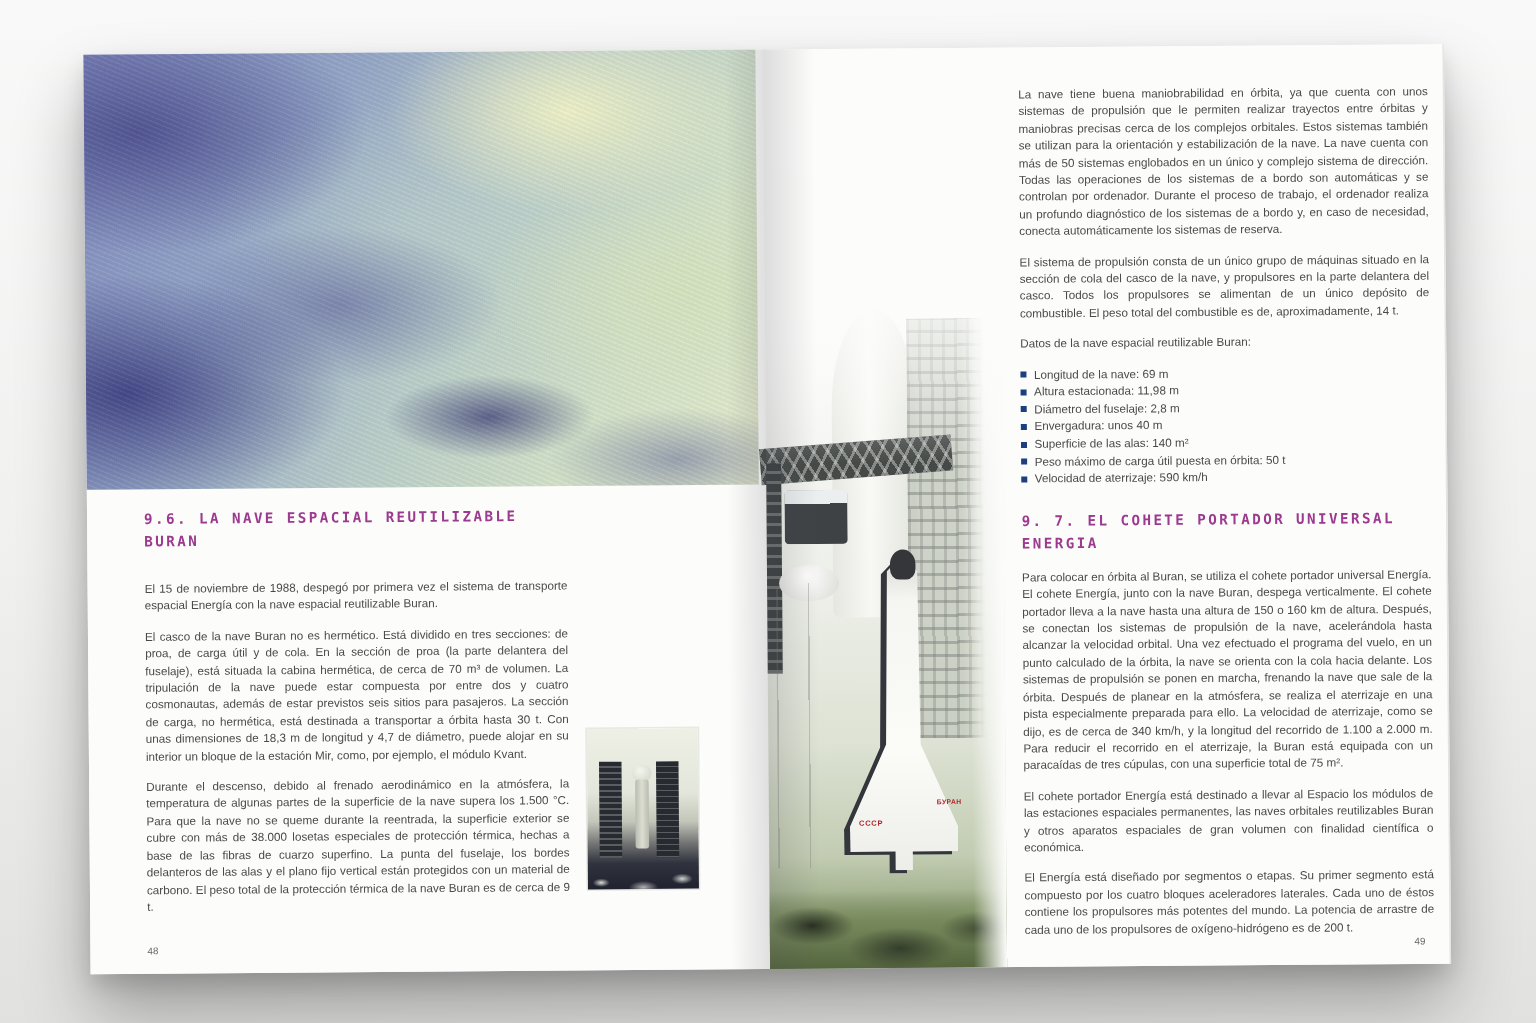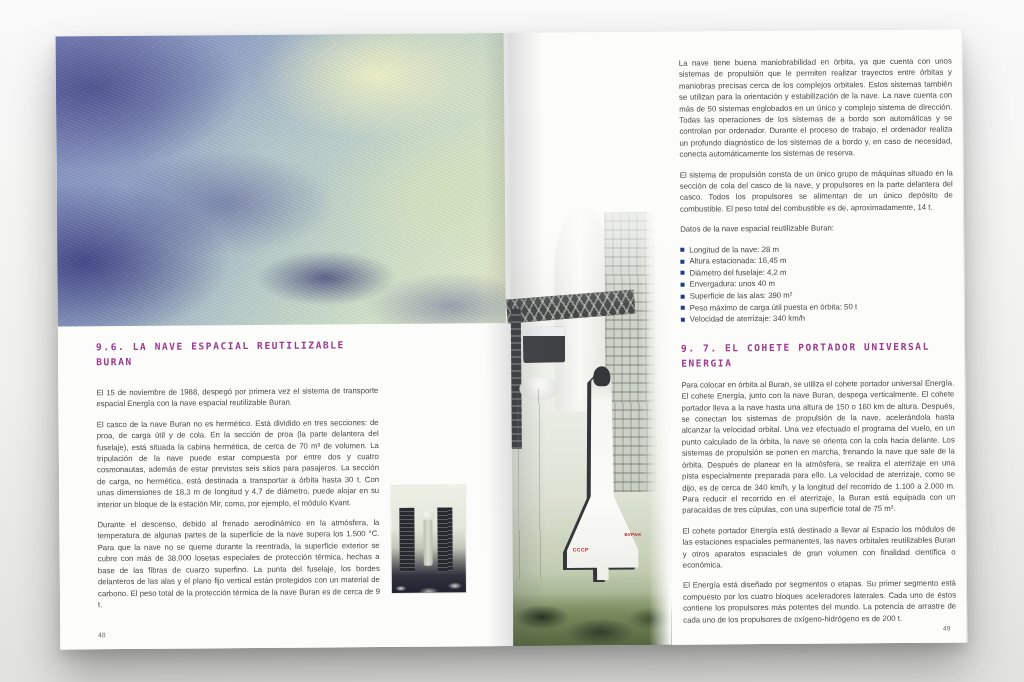--- a/index.html
+++ b/index.html
@@ -173,45 +173,45 @@
     </div>
 
     <div class="rp-col body-col">
       <p>La nave tiene buena maniobrabilidad en órbita, ya que cuenta con unos sistemas de propulsión que le permiten realizar trayectos entre órbitas y maniobras precisas cerca de los complejos orbitales. Estos sistemas también se utilizan para la orientación y estabilización de la nave. La nave cuenta con más de 50 sistemas englobados en un único y complejo sistema de dirección. Todas las operaciones de los sistemas de a bordo son automáticas y se controlan por ordenador. Durante el proceso de trabajo, el ordenador realiza un profundo diagnóstico de los sistemas de a bordo y, en caso de necesidad, conecta automáticamente los sistemas de reserva.</p>
       <p>El sistema de propulsión consta de un único grupo de máquinas situado en la sección de cola del casco de la nave, y propulsores en la parte delantera del casco. Todos los propulsores se alimentan de un único depósito de combustible. El peso total del combustible es de, aproximadamente, 14 t.</p>
 
       <p class="datos-line">Datos de la nave espacial reutilizable Buran:</p>
 
       <div class="bullet-row">
         <span class="bullet-sq"></span>
-        <span>Longitud de la nave: 28 m</span>
-      </div>
-      <div class="bullet-row">
-        <span class="bullet-sq"></span>
-        <span>Altura estacionada: 16,45 m</span>
-      </div>
-      <div class="bullet-row">
-        <span class="bullet-sq"></span>
-        <span>Diámetro del fuselaje: 4,2 m</span>
+        <span>Longitud de la nave: 69 m</span>
+      </div>
+      <div class="bullet-row">
+        <span class="bullet-sq"></span>
+        <span>Altura estacionada: 11,98 m</span>
+      </div>
+      <div class="bullet-row">
+        <span class="bullet-sq"></span>
+        <span>Diámetro del fuselaje: 2,8 m</span>
       </div>
       <div class="bullet-row">
         <span class="bullet-sq"></span>
         <span>Envergadura: unos 40 m</span>
       </div>
       <div class="bullet-row">
         <span class="bullet-sq"></span>
-        <span>Superficie de las alas: 390 m²</span>
+        <span>Superficie de las alas: 140 m²</span>
       </div>
       <div class="bullet-row">
         <span class="bullet-sq"></span>
         <span>Peso máximo de carga útil puesta en órbita: 50 t</span>
       </div>
       <div class="bullet-row">
         <span class="bullet-sq"></span>
-        <span>Velocidad de aterrizaje: 340 km/h</span>
+        <span>Velocidad de aterrizaje: 590 km/h</span>
       </div>
 
       <div class="rp-heading h-tech">
         <div>9. 7. EL COHETE PORTADOR UNIVERSAL</div>
         <div>ENERGIA</div>
       </div>
 
       <p>Para colocar en órbita al Buran, se utiliza el cohete portador universal Energía. El cohete Energía, junto con la nave Buran, despega verticalmente. El cohete portador lleva a la nave hasta una altura de 150 o 160 km de altura. Después, se conectan los sistemas de propulsión de la nave, acelerándola hasta alcanzar la velocidad orbital. Una vez efectuado el programa del vuelo, en un punto calculado de la órbita, la nave se orienta con la cola hacia delante. Los sistemas de propulsión se ponen en marcha, frenando la nave que sale de la órbita. Después de planear en la atmósfera, se realiza el aterrizaje en una pista especialmente preparada para ello. La velocidad de aterrizaje, como se dijo, es de cerca de 340 km/h, y la longitud del recorrido de 1.100 a 2.000 m. Para reducir el recorrido en el aterrizaje, la Buran está equipada con un paracaídas de tres cúpulas, con una superficie total de 75 m².</p>
       <p>El cohete portador Energía está destinado a llevar al Espacio los módulos de las estaciones espaciales permanentes, las naves orbitales reutilizables Buran y otros aparatos espaciales de gran volumen con finalidad científica o económica.</p>
       <p>El Energía está diseñado por segmentos o etapas. Su primer segmento está compuesto por los cuatro bloques aceleradores laterales. Cada uno de éstos contiene los propulsores más potentes del mundo. La potencia de arrastre de cada uno de los propulsores de oxígeno-hidrógeno es de 200 t.</p>

